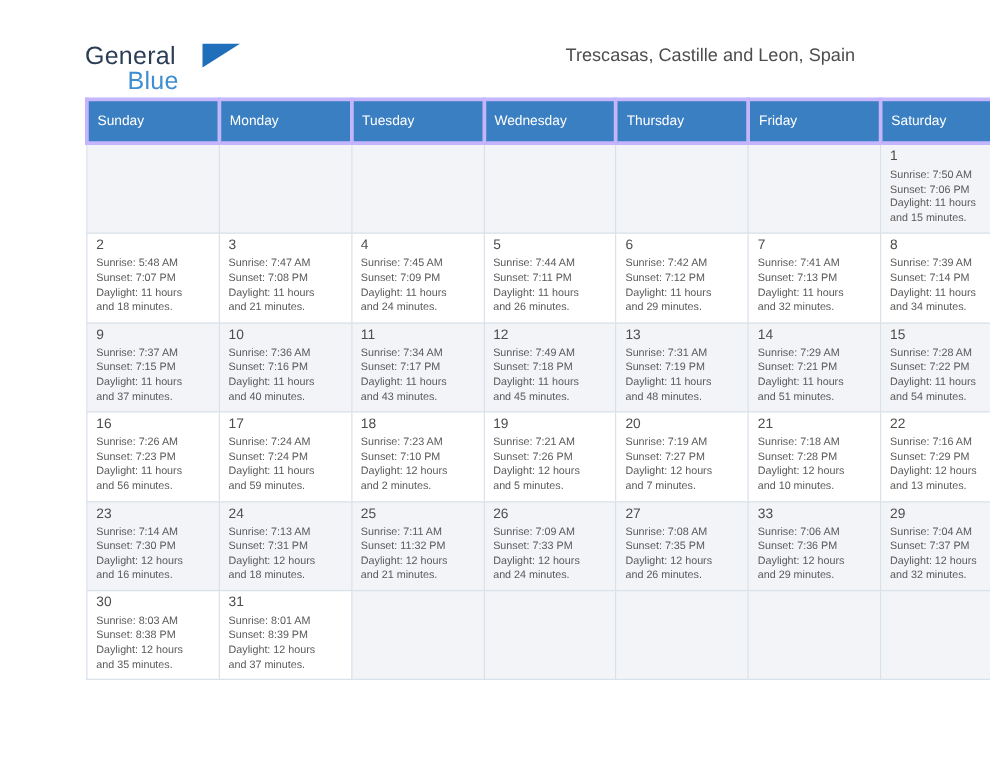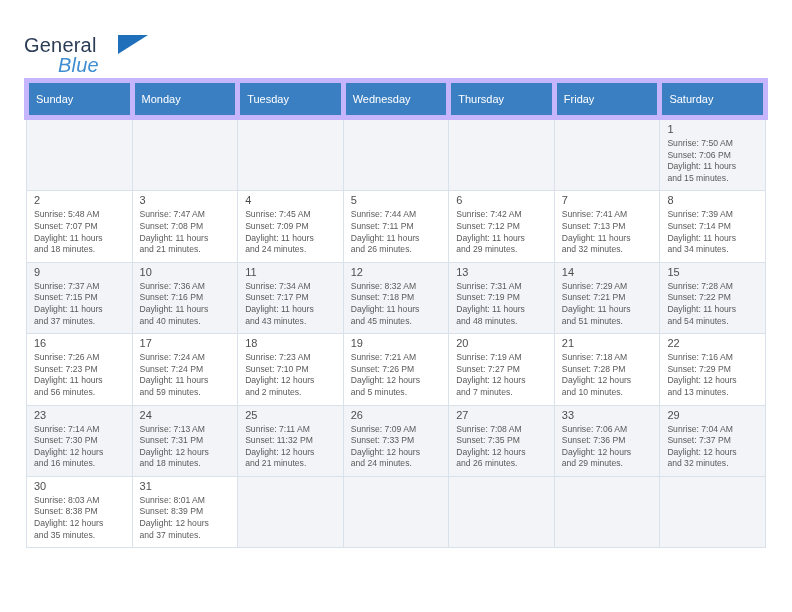--- a/index.html
+++ b/index.html
@@ -13,20 +13,21 @@
     font-family: "Liberation Sans", sans-serif;
     color: #3b3b3b;
     -webkit-font-smoothing: antialiased;
   }
   .page {
     position: relative;
     width: 664px;
     height: 612px;
     box-sizing: border-box;
     padding: 0 24px;
+    margin-left: 44px;
   }
   
   .header {
     display: flex;
     justify-content: space-between;
     align-items: flex-start;
     padding-top: 26px;
     height: 72px;
     box-sizing: border-box;
   }
@@ -43,21 +44,20 @@
     color: #2b3c55;
     letter-spacing: 0.2px;
   }
   .logo-blue {
     position: absolute;
     left: 34px;
     top: 28px;
     font-size: 20px;
     color: #3f8ed0;
     letter-spacing: 0.2px;
-    font-style: italic;
   }
   .logo-tri {
     position: absolute;
     left: 94px;
     top: 9px;
     width: 0;
     height: 0;
     border-left: 30px solid #1f6fbb;
     border-bottom: 19px solid transparent;
   }
@@ -82,21 +82,21 @@
     table-layout: fixed;
     margin-top: 6px;
   }
   table.calendar th {
     background: #3a7fc1;
     color: #ffffff;
     font-size: 11px;
     font-weight: normal;
     text-align: left;
     padding: 6px 0 6px 7px;
-    border: 5px solid #c4b5fd;
+    border: 3px solid #c4b5fd;
     height: 20px;
   }
   table.calendar td {
     border: 1px solid #d9e2ea;
     vertical-align: top;
     padding: 3px 6px 6px 7px;
     height: 67px;
     box-sizing: border-box;
     background: #ffffff;
   }
@@ -129,20 +129,21 @@
 
 <div class="page">
 
   <div class="header">
     <div class="logo">
       <span class="logo-general">General</span>
       <span class="logo-tri"></span>
       <span class="logo-blue">Blue</span>
     </div>
     <div class="title-wrap">
+      <div class="cal-sub">Trescasas, Castille and Leon, Spain</div>
     </div>
   </div>
 
   <table class="calendar">
     <thead>
       <tr>
         <th>Sunday</th>
         <th>Monday</th>
         <th>Tuesday</th>
         <th>Wednesday</th>
@@ -258,21 +259,21 @@
             <div class="info">
               <div>Sunrise: 7:34 AM</div>
               <div>Sunset: 7:17 PM</div>
               <div>Daylight: 11 hours</div>
               <div>and 43 minutes.</div>
             </div>
           </td>
           <td>
             <div class="daynum">12</div>
             <div class="info">
-              <div>Sunrise: 8:32 AM</div>
+              <div>Sunrise: 7:49 AM</div>
               <div>Sunset: 7:18 PM</div>
               <div>Daylight: 11 hours</div>
               <div>and 45 minutes.</div>
             </div>
           </td>
           <td>
             <div class="daynum">13</div>
             <div class="info">
               <div>Sunrise: 7:31 AM</div>
               <div>Sunset: 7:19 PM</div>

